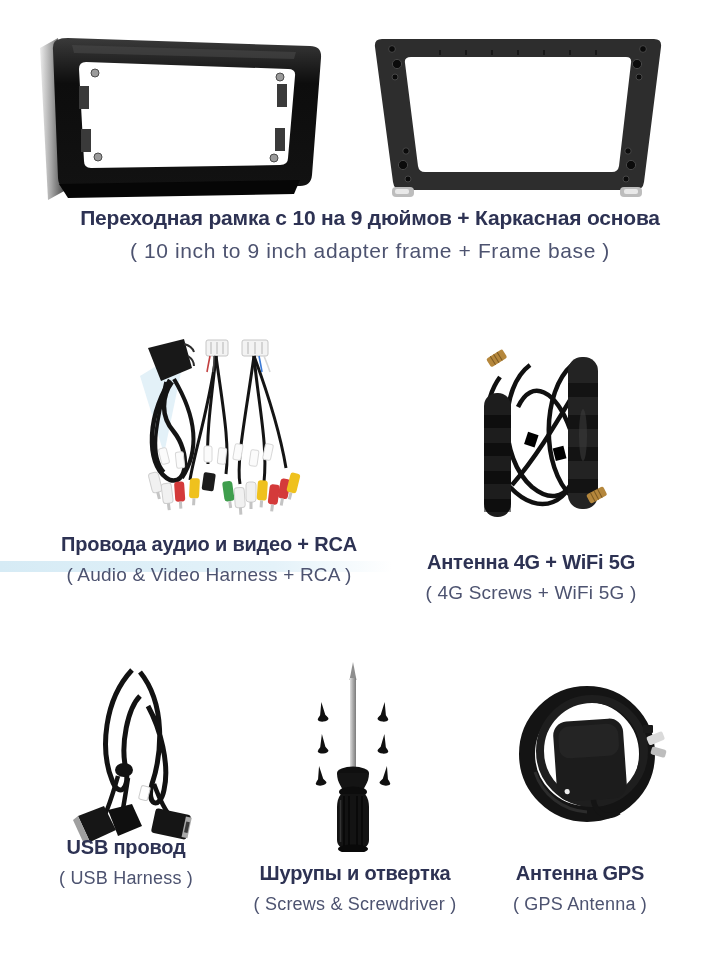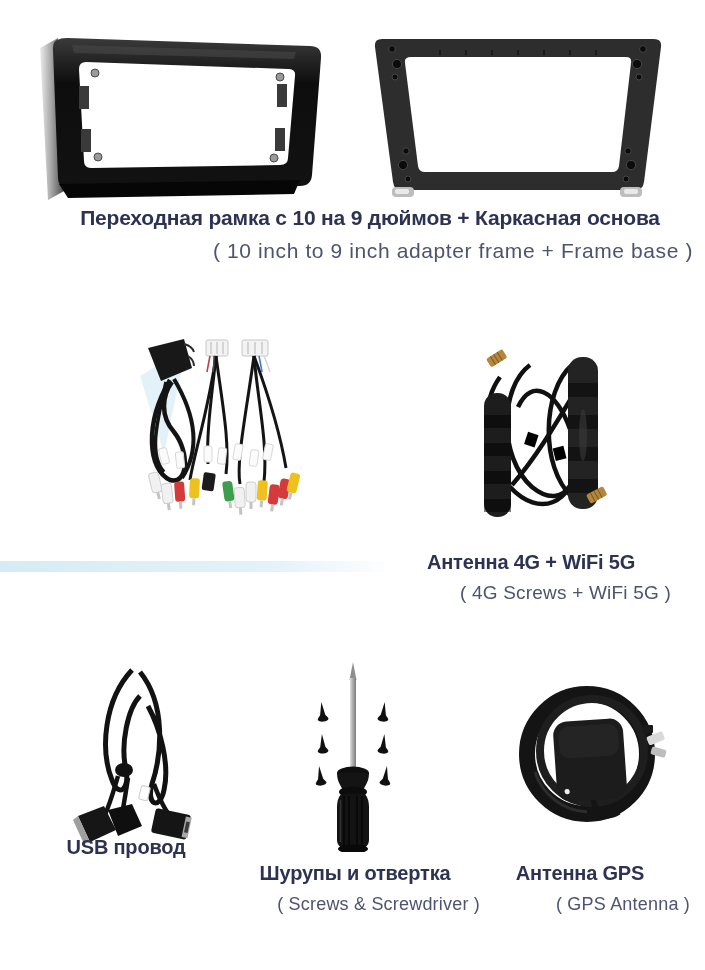--- a/index.html
+++ b/index.html
@@ -8,21 +8,21 @@
     --background:#ffffff;
     --watermark-blue:#dbeef7;
   }
   *{margin:0;padding:0;box-sizing:border-box;}
   html,body{width:705px;height:970px;background:var(--background);overflow:hidden;}
   body{font-family:"Liberation Sans", sans-serif;position:relative;}
   .page{position:absolute;left:0;top:0;width:705px;height:970px;background:var(--background);}
   .abs{position:absolute;}
   .caption{text-align:center;z-index:2;}
   .ru{font-weight:700;color:var(--heading);letter-spacing:-0.2px;}
-  .en{font-weight:400;color:var(--subheading);text-align:right;}
+  .en{font-weight:400;color:var(--subheading);}
   .main-ru{font-size:21px;}
   .main-en{font-size:21px;letter-spacing:0.6px;margin-top:9px;}
   .mid-ru{font-size:20px;}
   .mid-en{font-size:19px;letter-spacing:0.2px;margin-top:8px;}
   .bot-ru{font-size:20px;}
   .bot-en{font-size:18px;letter-spacing:0.2px;margin-top:9px;}
   .stripe{left:0;top:561px;width:392px;height:11px;z-index:1;
     background:linear-gradient(to right,#d6ebf5 0%,#e4f2f9 70%,rgba(230,243,249,0) 100%);}
   svg{display:block;}
 </style>
@@ -249,20 +249,24 @@
         <line x1="13" y1="0" x2="13" y2="10" stroke="#7d5a22"></line>
     </g>
     <g transform="translate(116,160) rotate(-28)">
       <rect width="19" height="10" rx="2" fill="#b5873c"></rect>
       <line x1="5" y1="0" x2="5" y2="10" stroke="#7d5a22"></line>
         <line x1="9" y1="0" x2="9" y2="10" stroke="#7d5a22"></line>
         <line x1="13" y1="0" x2="13" y2="10" stroke="#7d5a22"></line>
     </g>
   </svg>
 
+  <div class="abs caption" style="left:19px;top:533px;width:380px;">
+    <div class="ru mid-ru">Провода аудио и видео + RCA</div>
+    <div class="en mid-en">( Audio &amp; Video Harness + RCA )</div>
+  </div>
   <div class="abs caption" style="left:391px;top:551px;width:280px;">
     <div class="ru mid-ru">Антенна 4G + WiFi 5G</div>
     <div class="en mid-en">( 4G Screws + WiFi 5G )</div>
   </div>
 
   <svg class="abs" style="left:60px;top:658px;" width="155" height="196" viewBox="0 0 155 196">
     <g stroke="#121212" fill="none">
       <path d="M72,12 C44,42 40,92 52,122 C58,140 70,132 66,112 C60,86 68,50 80,38" stroke-width="5"></path>
       <path d="M80,14 C106,46 102,96 92,126 C86,148 100,152 104,132 C110,106 100,70 88,48" stroke-width="5"></path>
       <path d="M58,118 C50,146 44,162 38,170" stroke-width="4.5"></path>
@@ -355,20 +359,21 @@
 
     <g transform="rotate(-4 93 98)">
       <rect x="58" y="58" width="70" height="80" rx="14" fill="#1c1c1c"></rect>
       <rect x="63" y="63" width="60" height="32" rx="11" fill="#2c2c2c" opacity="0.5"></rect>
       <circle cx="68" cy="128" r="2.6" fill="#efefef"></circle>
     </g>
   </svg>
 
   <div class="abs caption" style="left:26px;top:836px;width:200px;">
     <div class="ru bot-ru">USB провод</div>
+    <div class="en bot-en">( USB Harness )</div>
   </div>
   <div class="abs caption" style="left:470px;top:862px;width:220px;">
     <div class="ru bot-ru">Антенна GPS</div>
     <div class="en bot-en">( GPS Antenna )</div>
   </div>
   <div class="abs caption" style="left:230px;top:862px;width:250px;">
     <div class="ru bot-ru">Шурупы и отвертка</div>
     <div class="en bot-en">( Screws &amp; Screwdriver )</div>
   </div>
 

